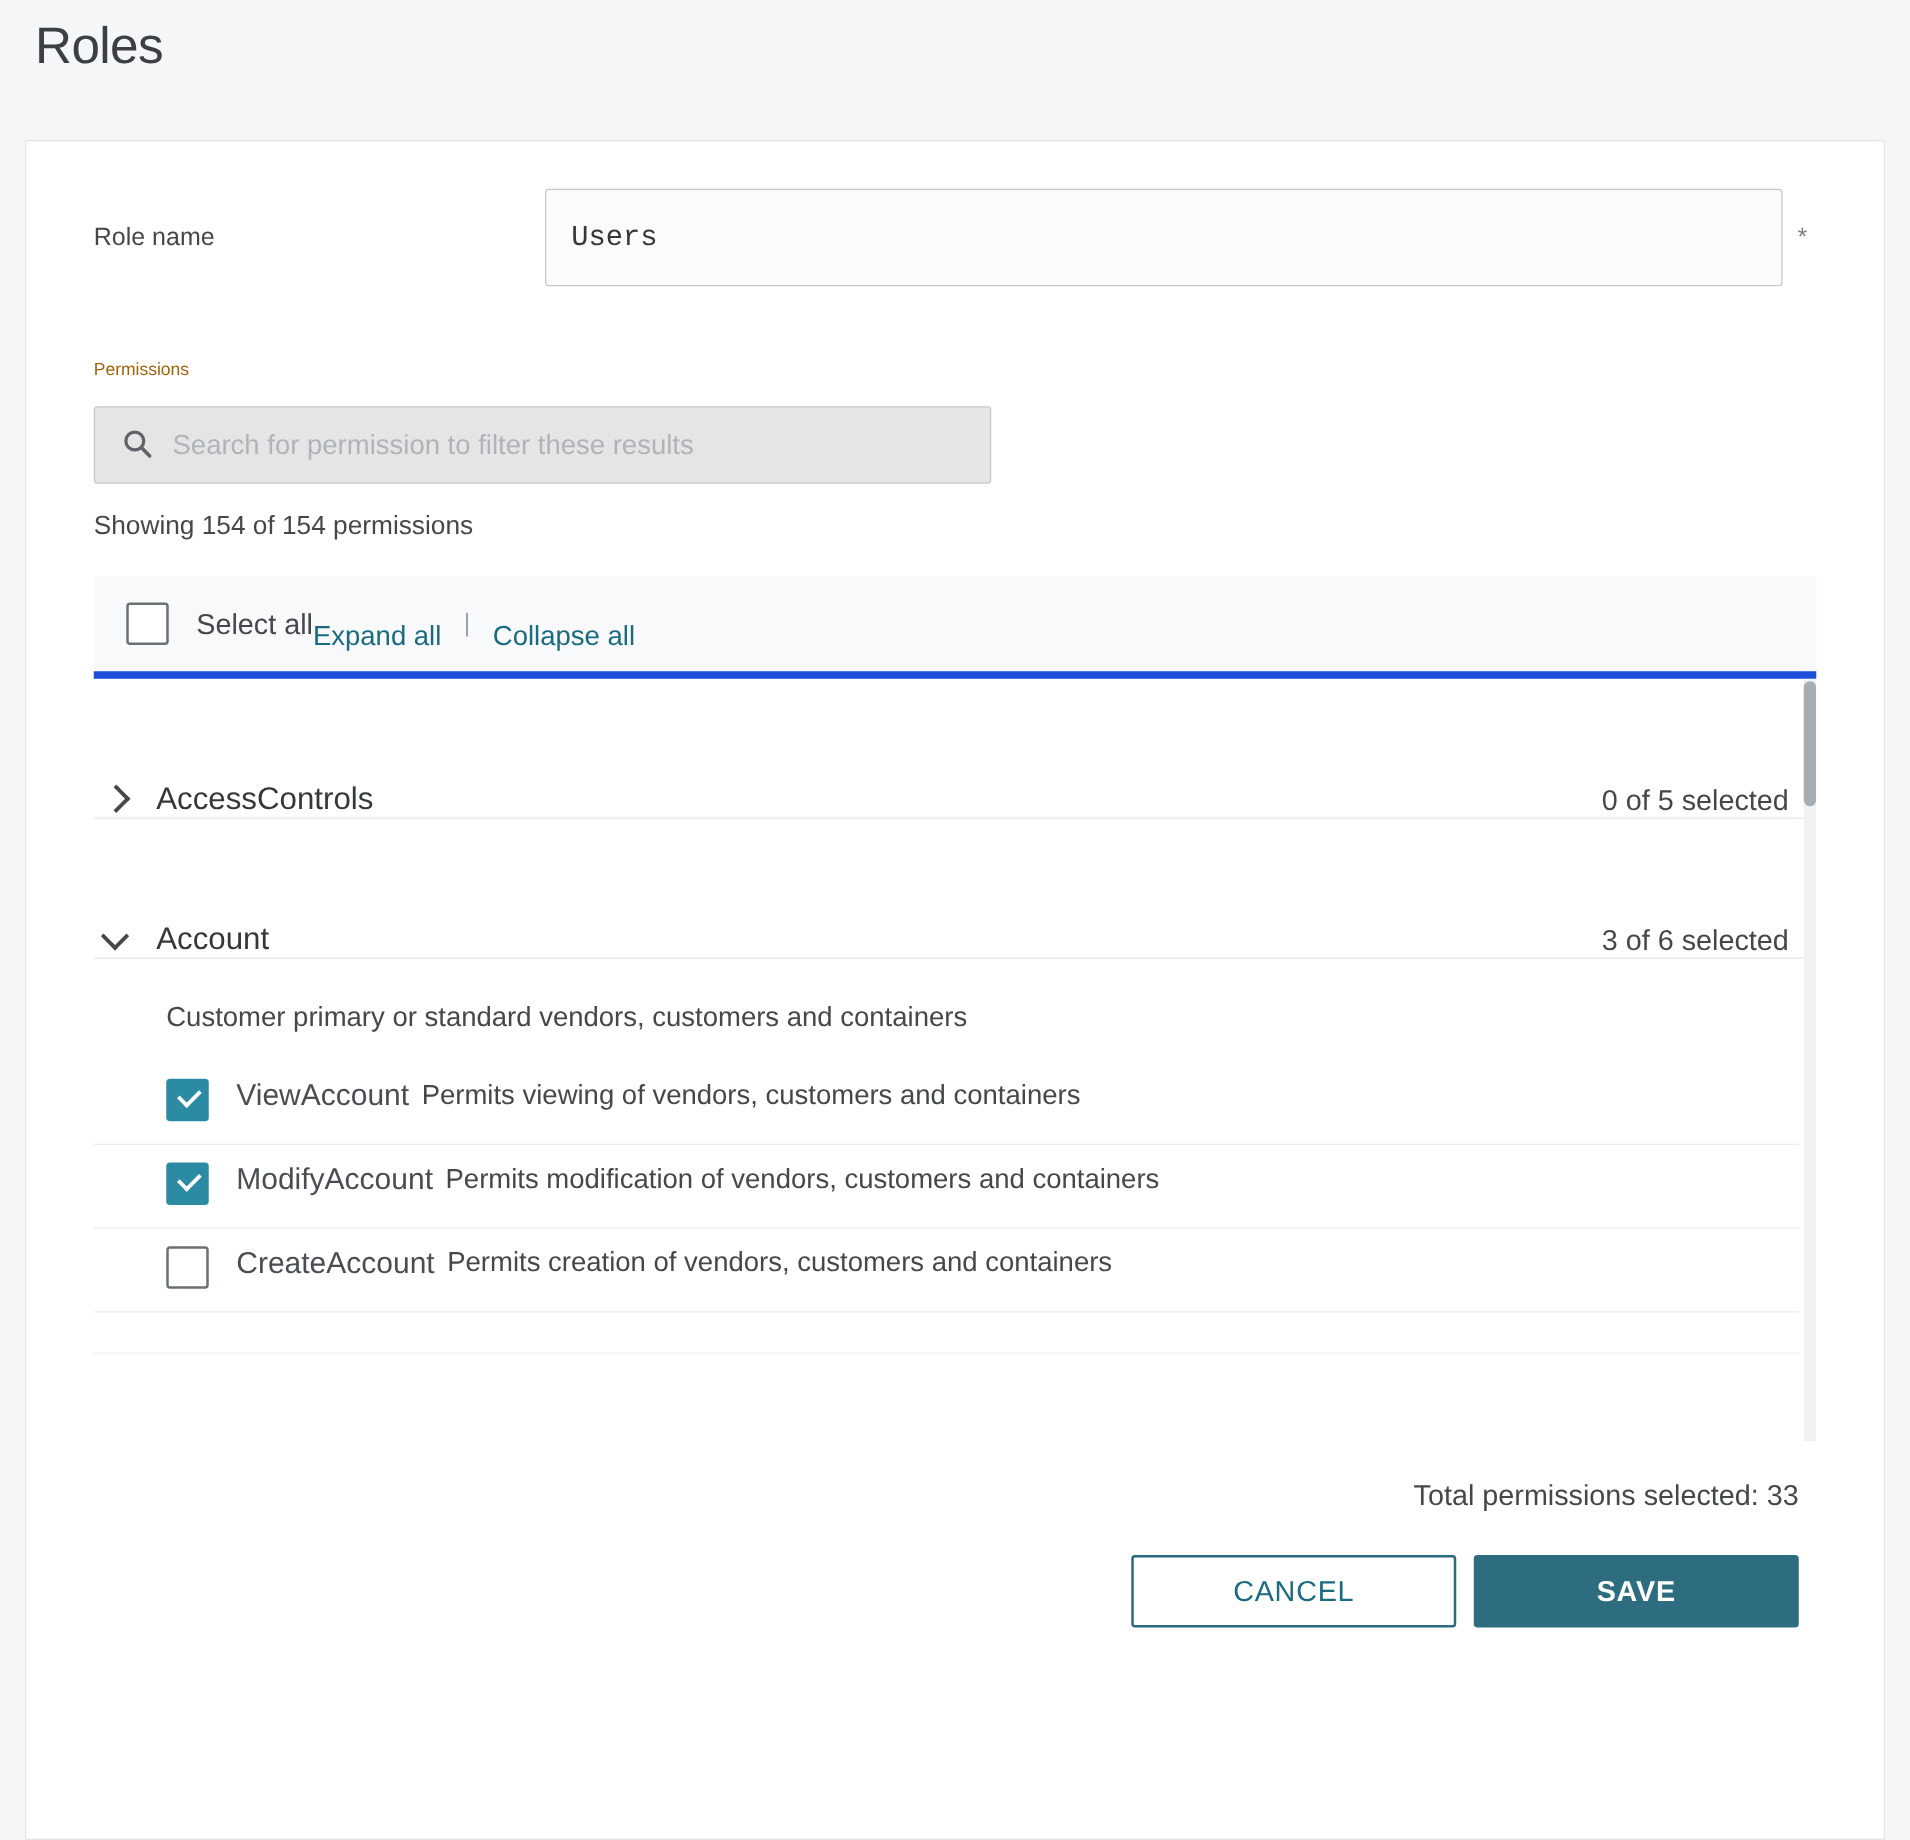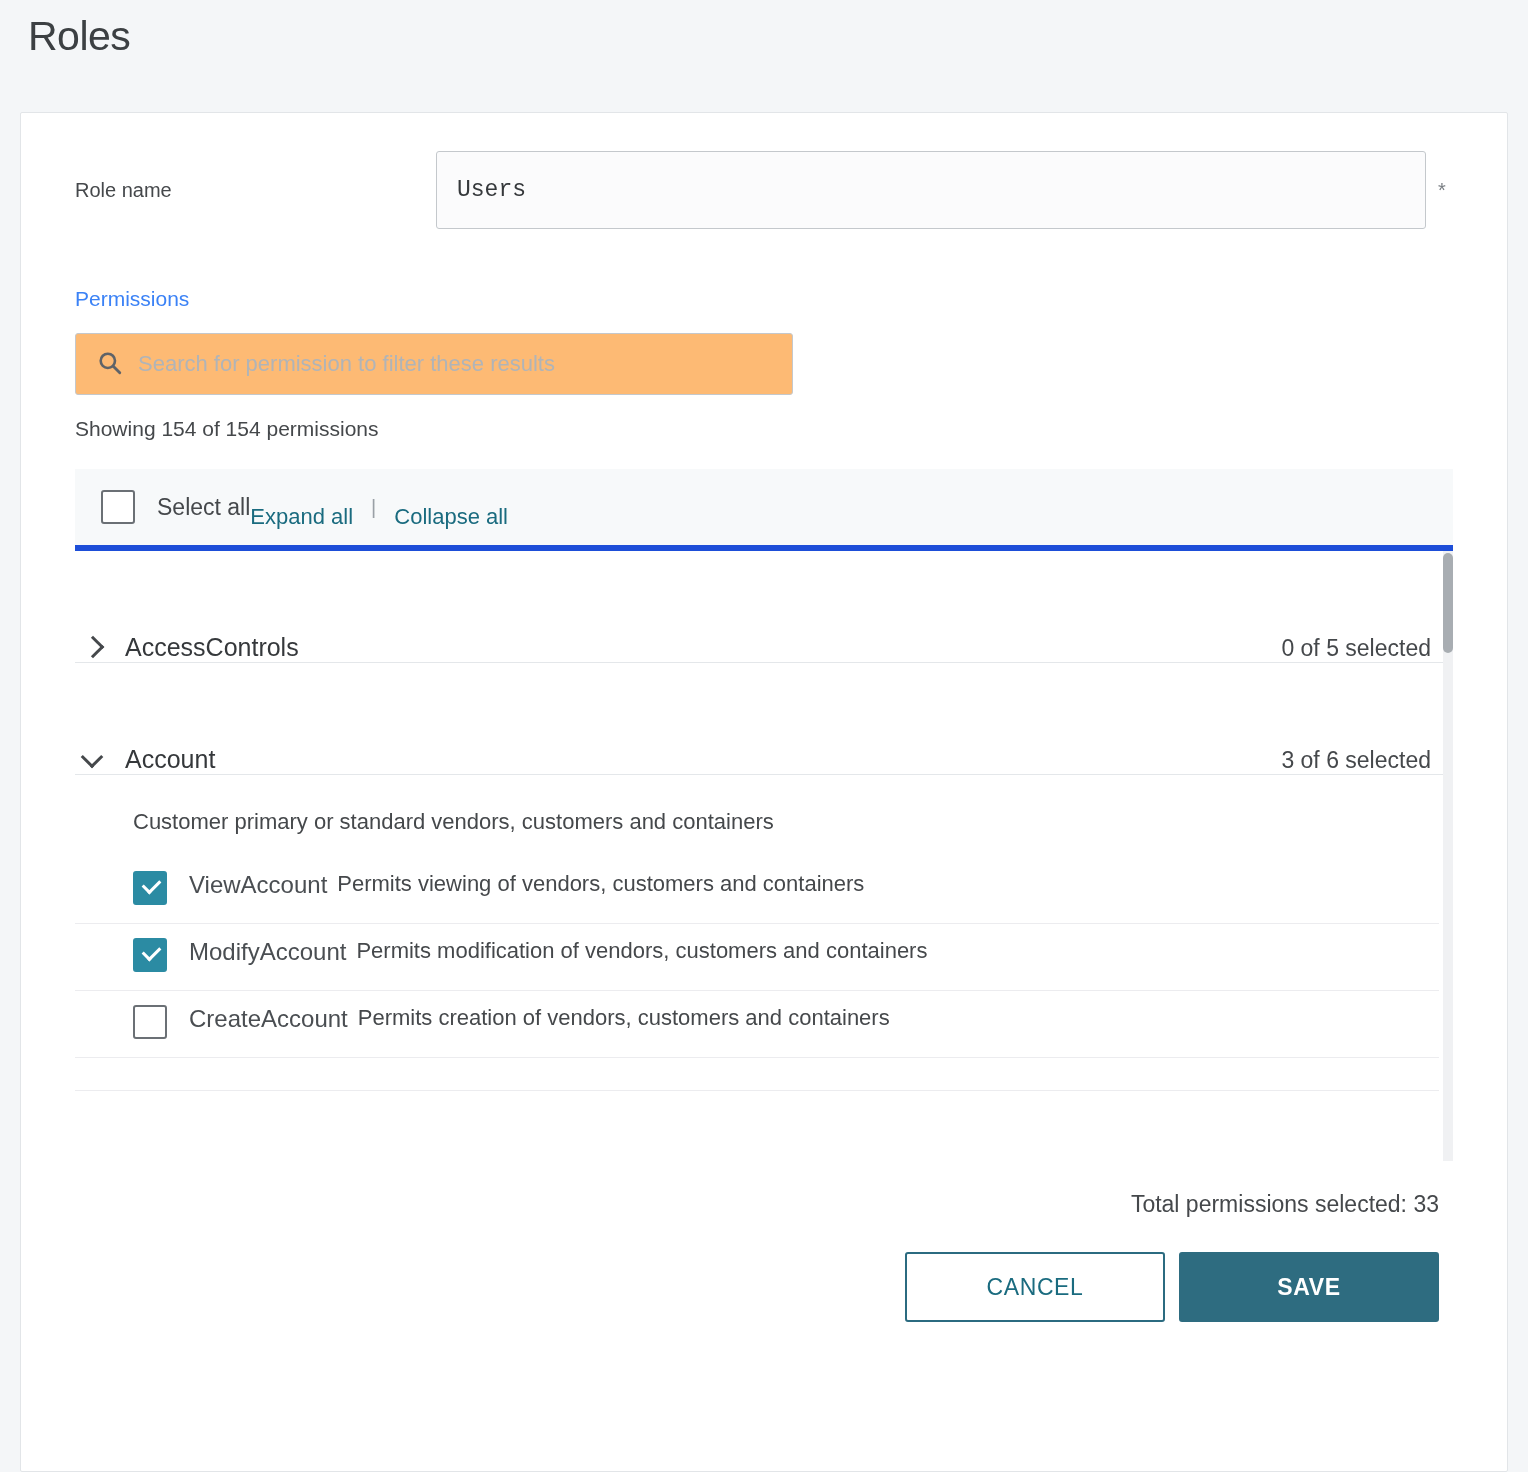--- a/index.html
+++ b/index.html
@@ -61,37 +61,37 @@
   }
   .required-star {
     font-size: 20px;
     color: #7a7f84;
     margin-left: 12px;
     align-self: flex-start;
     padding-top: 28px;
   }
 
   .perm-label {
-    font-size: 21px;
-    color: #3b82f6;
+    font-size: 14px;
+    color: #a16207;
     padding: 58px 0 0 54px;
   }
 
   .search-wrap {
     position: relative;
     margin: 22px 0 0 54px;
     width: 718px;
     height: 62px;
   }
   .search-wrap input {
     width: 100%;
     height: 100%;
     border: 1px solid #c4c8cc;
     border-radius: 3px;
-    background: #fdba74;
+    background: #e5e5e5;
     font-size: 22px;
     color: #35383b;
     padding: 0 16px 0 62px;
     font-family: "Liberation Sans", sans-serif;
     outline: none;
   }
   .search-wrap input::placeholder { color: #b0b4b8; }
   .search-icon {
     position: absolute;
     left: 22px;
@@ -234,21 +234,21 @@
     padding: 30px 68px 0 0;
   }
 
   .btn-row {
     display: flex;
     justify-content: flex-end;
     gap: 14px;
     padding: 34px 68px 0 0;
   }
   .btn {
-    height: 70px;
+    height: 58px;
     min-width: 260px;
     font-size: 23px;
     font-family: "Liberation Sans", sans-serif;
     letter-spacing: 0.6px;
     border-radius: 3px;
     cursor: pointer;
   }
   .btn-cancel {
     background: #ffffff;
     border: 2px solid #2b6b80;

